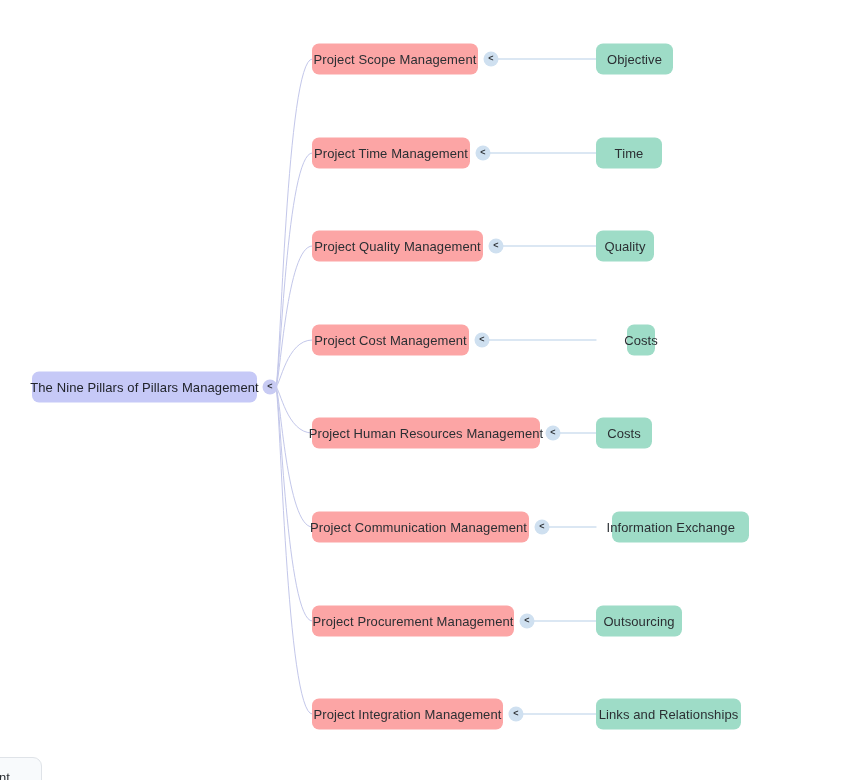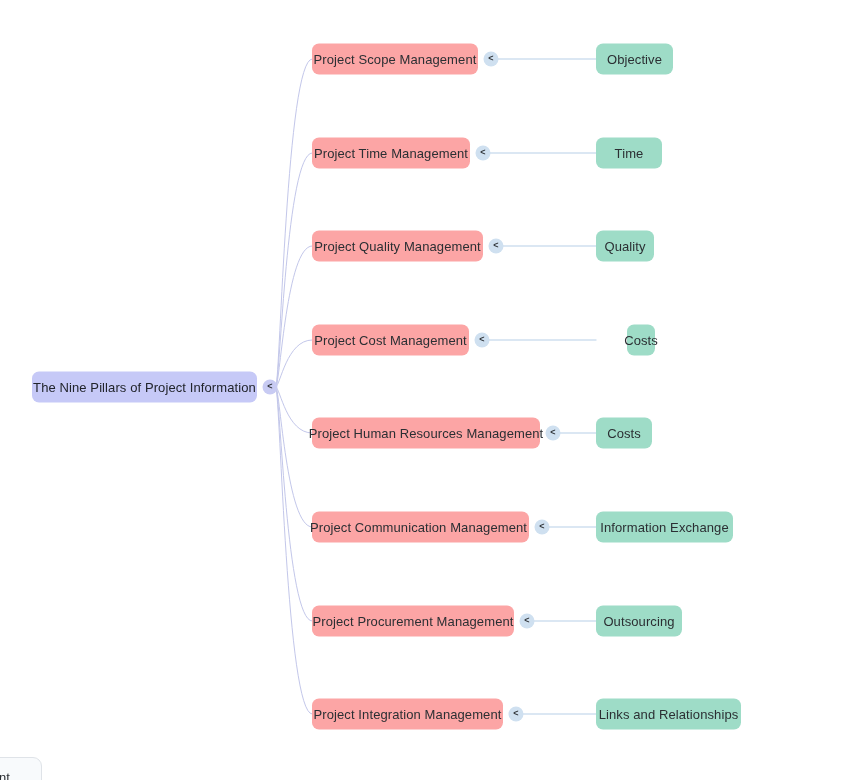--- a/index.html
+++ b/index.html
@@ -128,21 +128,21 @@
       <path d="M 498 59 L 596 59" fill="none" stroke="#cfe0f0" stroke-width="1.4" stroke-linecap="round"></path>
       <path d="M 490 153 L 596 153" fill="none" stroke="#cfe0f0" stroke-width="1.4" stroke-linecap="round"></path>
       <path d="M 503 246 L 596 246" fill="none" stroke="#cfe0f0" stroke-width="1.4" stroke-linecap="round"></path>
       <path d="M 489 340 L 596 340" fill="none" stroke="#cfe0f0" stroke-width="1.4" stroke-linecap="round"></path>
       <path d="M 560 433 L 596 433" fill="none" stroke="#cfe0f0" stroke-width="1.4" stroke-linecap="round"></path>
       <path d="M 549 527 L 596 527" fill="none" stroke="#cfe0f0" stroke-width="1.4" stroke-linecap="round"></path>
       <path d="M 534 621 L 596 621" fill="none" stroke="#cfe0f0" stroke-width="1.4" stroke-linecap="round"></path>
       <path d="M 523 714 L 596 714" fill="none" stroke="#cfe0f0" stroke-width="1.4" stroke-linecap="round"></path>
     </svg>
 <div class="node node-root" style="left: 32px; top: 387px; width: 225px;">
-      <span>The Nine Pillars of Project Information</span>
+      <span>The Nine Pillars of Pillars Management</span>
     </div>
     <div class="toggle toggle-root" style="left: 270px; top: 387px;">
       <span>&lt;</span>
     </div>
     <div class="node node-branch" style="left: 312px; top: 59px; width: 166px;">
       <span>Project Scope Management</span>
     </div>
     <div class="toggle toggle-branch" style="left: 491px; top: 59px;">
       <span>&lt;</span>
     </div>
@@ -184,21 +184,21 @@
     </div>
     <div class="node node-leaf" style="left: 596px; top: 433px; width: 56px;">
       <span>Costs</span>
     </div>
     <div class="node node-branch" style="left: 312px; top: 527px; width: 217px; padding-left: 10px;">
       <span>Project Communication Management</span>
     </div>
     <div class="toggle toggle-branch" style="left: 542px; top: 527px;">
       <span>&lt;</span>
     </div>
-    <div class="node node-leaf" style="left: 596px; top: 527px; width: 137px;">
+    <div class="node node-leaf" style="left: 612px; top: 527px; width: 137px; justify-content: flex-end;">
       <span>Information Exchange</span>
     </div>
     <div class="node node-branch" style="left: 312px; top: 621px; width: 202px;">
       <span>Project Procurement Management</span>
     </div>
     <div class="toggle toggle-branch" style="left: 527px; top: 621px;">
       <span>&lt;</span>
     </div>
     <div class="node node-leaf" style="left: 596px; top: 621px; width: 86px;">
       <span>Outsourcing</span>

